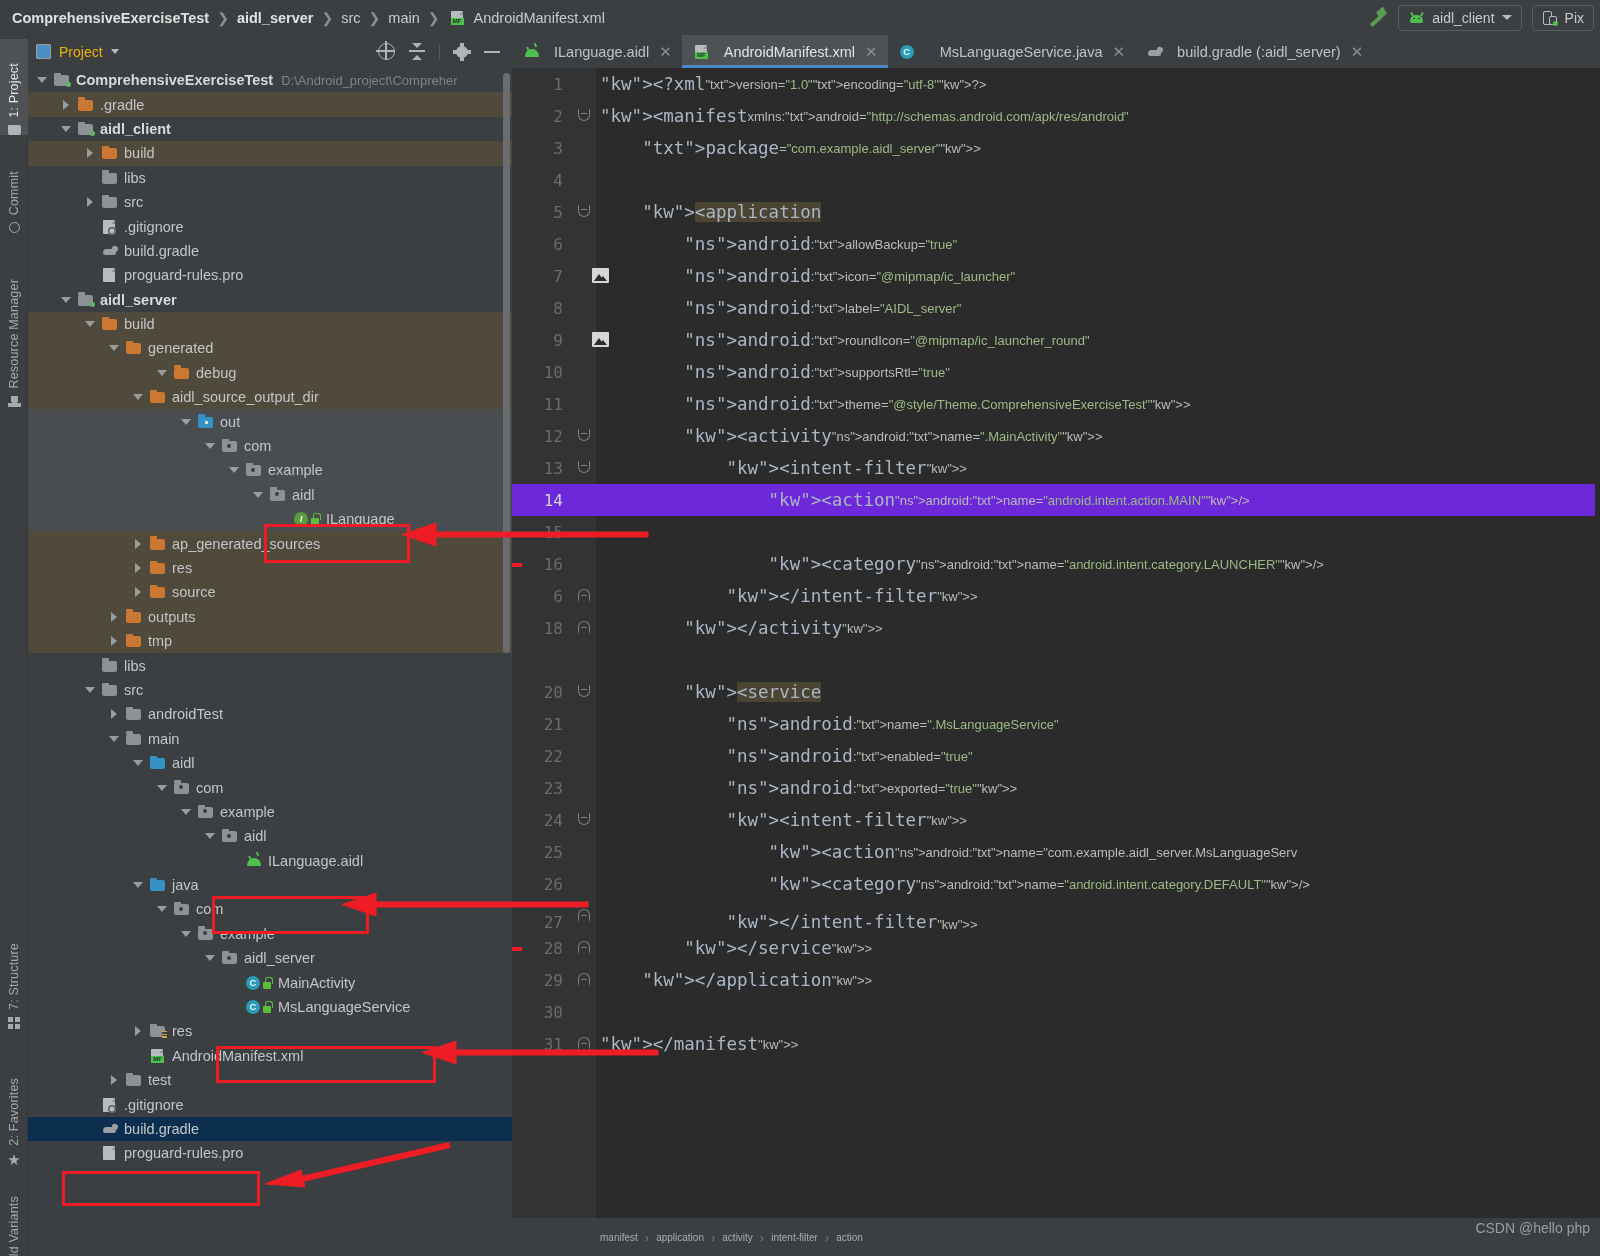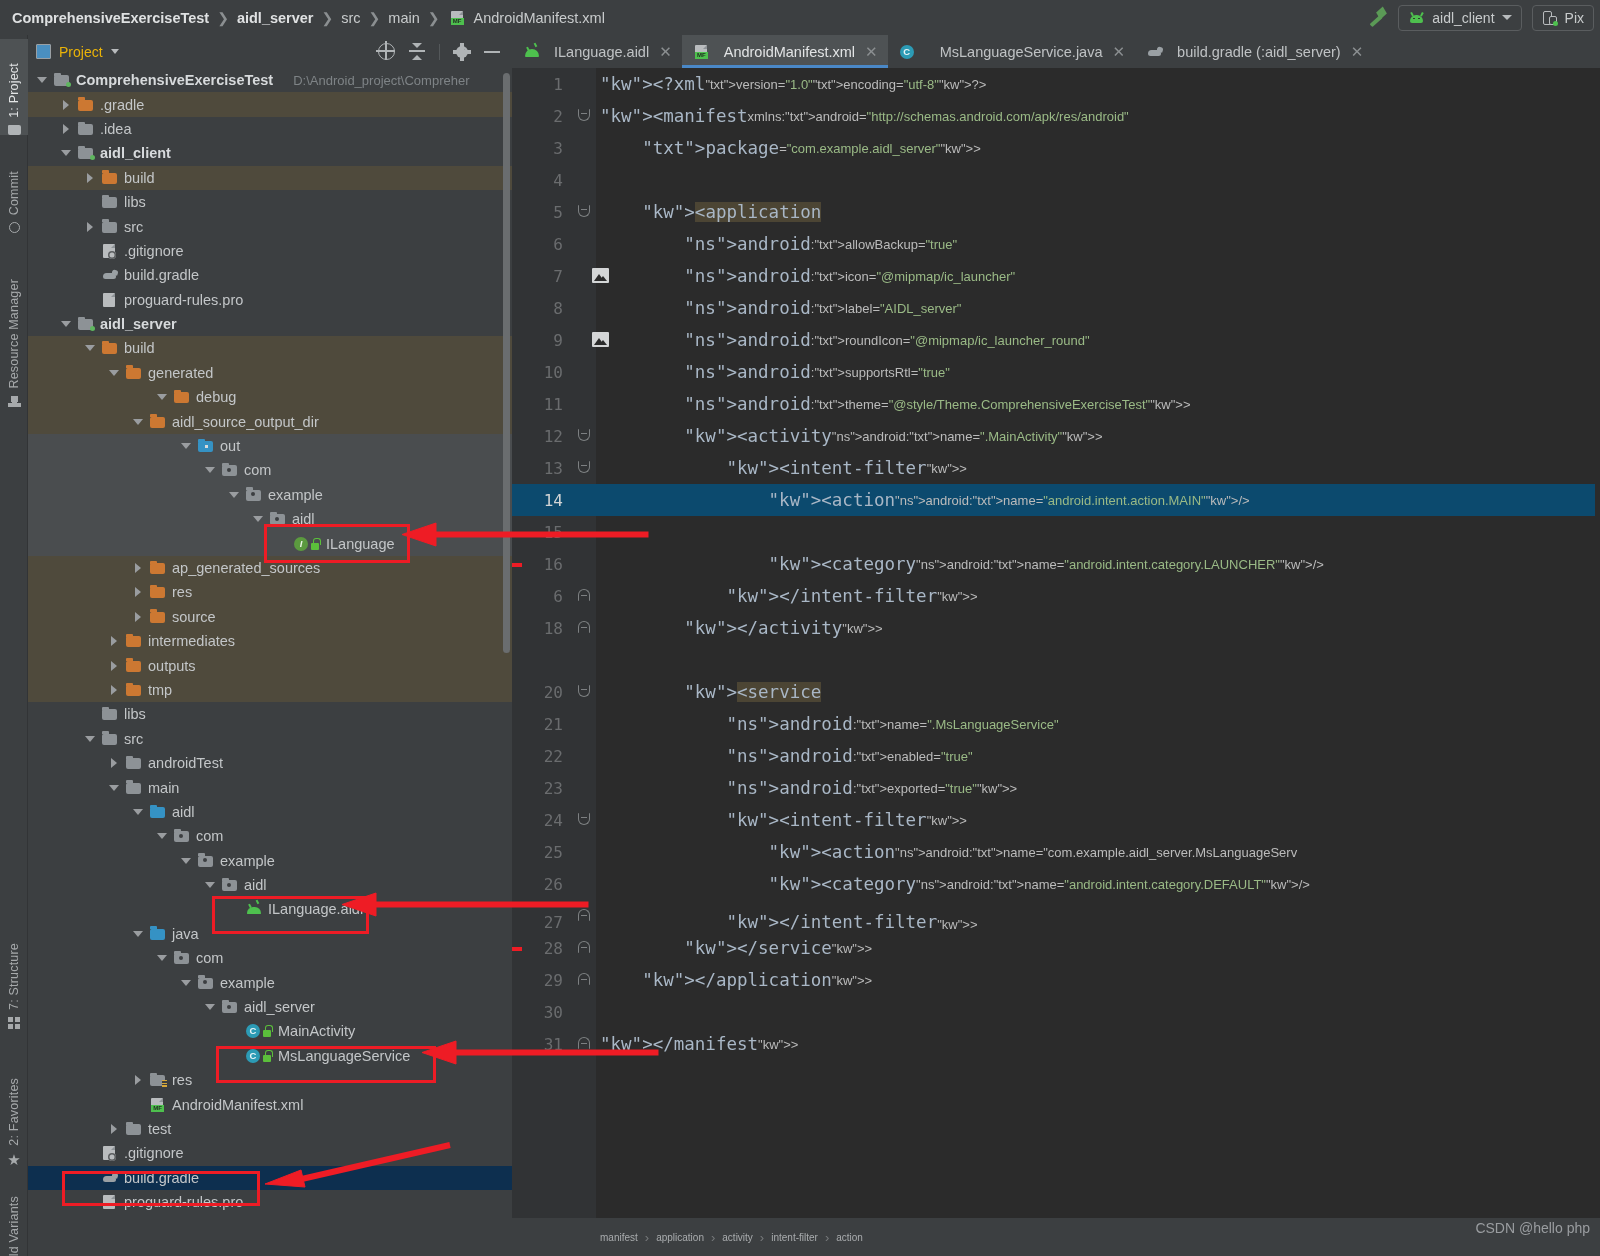--- a/index.html
+++ b/index.html
@@ -132,41 +132,41 @@
   .cls{ position:absolute; left:0px; top:0px; width:14px;height:14px;border-radius:50%;
      background:#2c9bb5; color:#e8f5f8; font-size:9.5px; font-weight:bold; text-align:center; line-height:14px;}
   .iface{ position:absolute; left:0px; top:0px; width:14px;height:14px;border-radius:50%;
      background:#5b9a3f; color:#eaf6e4; font-size:9.5px; font-weight:bold; font-style:italic; text-align:center; line-height:14px;}
   .lockg{ position:absolute; left:16px; top:1px; width:10px;height:12px;}
   .lockg:before{content:"";position:absolute;left:1px;bottom:0;width:8px;height:7px;background:#5bbf3b;border-radius:1px;}
   .lockg:after{content:"";position:absolute;left:3px;top:0px;width:6px;height:6px;border:1.6px solid #5bbf3b;
      border-bottom:none;border-radius:3px 3px 0 0;}
   .lbl { color:#c3c6c8; }
   .lbl.bold { font-weight:bold; color:#d7dadc; }
-  .pathhint { color:#7e8386; font-size:13px; margin-left:20px; }
+  .pathhint { color:#7e8386; font-size:13px; margin-left:8px; }
   .wide-ic { width:27px; }
   
   #projscroll { position:absolute; right:2px; top:38px; width:7px; height:580px; background:#6a6d6f; border-radius:4px;}
   
   #editor {
     position:absolute; left:512px; top:35px; width:1088px; height:1221px;
     background:#2b2b2b; overflow:hidden;
   }
   #tabbar { height:33px; display:flex; align-items:stretch; background:#3c3f41; }
   .tab {
     display:flex; align-items:center; gap:8px; padding:0 10px 0 12px;
     font-size:14.5px; color:#bfc2c4; position:relative; white-space:nowrap;
   }
   .tab.active { background:#4e5254; color:#e2e4e5; }
   .tab.active:after{ content:""; position:absolute; left:0; bottom:0; width:100%; height:3px; background:#4a88c7; }
   .tabclose { color:#8b8f91; font-size:15px; margin-left:2px; }
   #codearea { position:absolute; left:0; top:33px; width:1088px; height:1150px; background:#2b2b2b; }
   .gutter-bg { position:absolute; left:0; top:0; width:84px; height:1150px; background:#313335; }
   .codeline { position:absolute; left:0; width:1088px; height:32px; display:flex; align-items:center; }
-  .codeline.cur { background:#0c4a6e; }
+  .codeline.cur { background:#6d28d9; }
   .lnum { width:60px; text-align:right; padding-right:9px;
      font-family:"DejaVu Sans Mono", monospace; font-size:16px; color:#6a6c6e; flex:none; }
   .codeline.cur .lnum { color:#d2d4d5; }
   .fold-mark { width:24px; flex:none; position:relative; height:32px; }
   .fm { position:absolute; left:6px; top:9px; width:12px;height:12px; border:1.2px solid #7d8082; }
   .fm.open { border-radius:1px 1px 6px 6px; border-top:none; }
   .fm.open:before{content:"";position:absolute;left:2px;top:4.2px;width:6px;height:1.2px;background:#7d8082;}
   .fm.close { border-radius:6px 6px 1px 1px; border-bottom:none;}
   .fm.close:before{content:"";position:absolute;left:2px;top:5.2px;width:6px;height:1.2px;background:#7d8082;}
   .imgmark { position:absolute; left:20px; top:8px; width:17px;height:15px; background:#d4d6d7; border-radius:1px;}
@@ -315,29 +315,20 @@
         <span style="display:inline-block;width:32px;flex:none;"></span>
         <span class="tw r"></span>
         <span style="display:inline-block;width:5px;flex:none;"></span>
         <span class="ic f-orange">
           <span class="fold"></span>
         </span>
         <span class="lbl">.gradle</span>
       </div>
       <div class="row">
         <span style="display:inline-block;width:32px;flex:none;"></span>
-        <span class="tw r"></span>
-        <span style="display:inline-block;width:5px;flex:none;"></span>
-        <span class="ic f-gray">
-          <span class="fold"></span>
-        </span>
-        <span class="lbl">.idea</span>
-      </div>
-      <div class="row">
-        <span style="display:inline-block;width:32px;flex:none;"></span>
         <span class="tw d"></span>
         <span style="display:inline-block;width:5px;flex:none;"></span>
         <span class="ic f-mod">
           <span class="fold"></span>
         </span>
         <span class="lbl bold">aidl_client</span>
       </div>
       <div class="row libband">
         <span style="display:inline-block;width:56px;flex:none;"></span>
         <span class="tw r"></span>
@@ -502,29 +493,20 @@
         <span class="lbl">res</span>
       </div>
       <div class="row libband">
         <span style="display:inline-block;width:104px;flex:none;"></span>
         <span class="tw r"></span>
         <span style="display:inline-block;width:5px;flex:none;"></span>
         <span class="ic f-orange">
           <span class="fold"></span>
         </span>
         <span class="lbl">source</span>
-      </div>
-      <div class="row libband">
-        <span style="display:inline-block;width:80px;flex:none;"></span>
-        <span class="tw r"></span>
-        <span style="display:inline-block;width:5px;flex:none;"></span>
-        <span class="ic f-orange">
-          <span class="fold"></span>
-        </span>
-        <span class="lbl">intermediates</span>
       </div>
       <div class="row libband">
         <span style="display:inline-block;width:80px;flex:none;"></span>
         <span class="tw r"></span>
         <span style="display:inline-block;width:5px;flex:none;"></span>
         <span class="ic f-orange">
           <span class="fold"></span>
         </span>
         <span class="lbl">outputs</span>
       </div>

